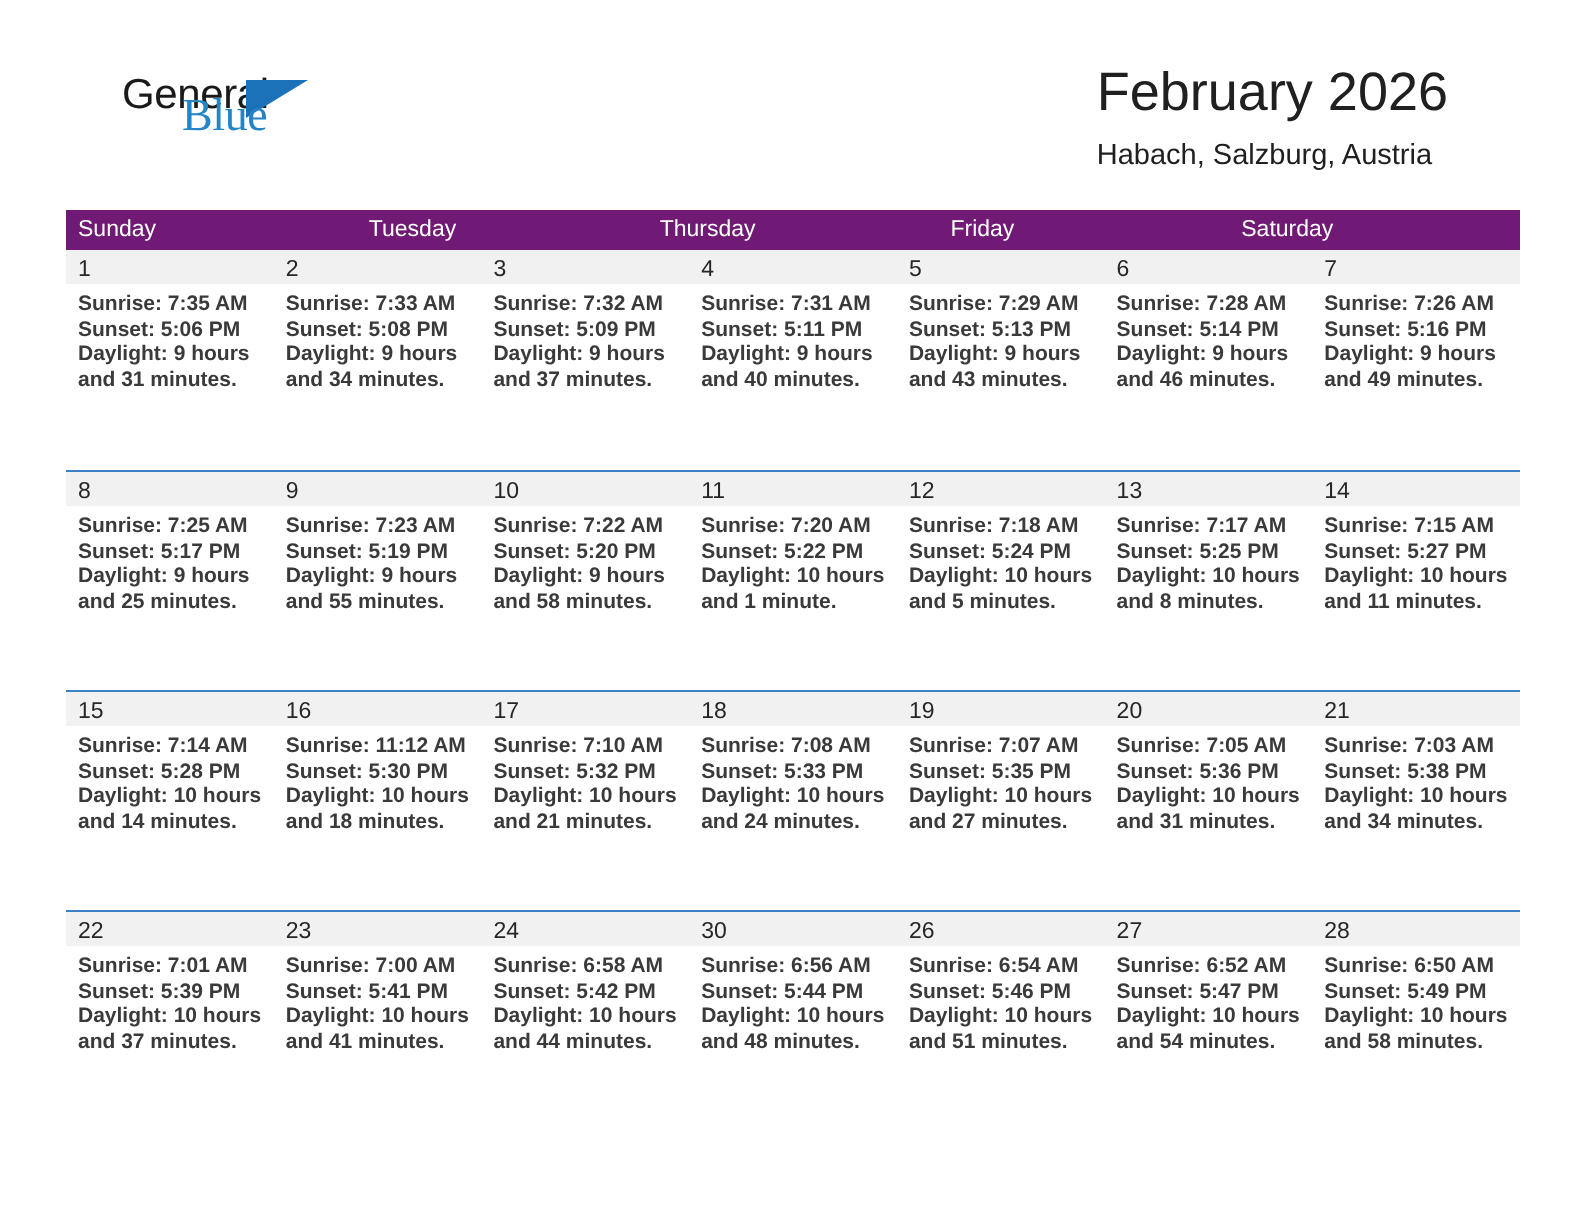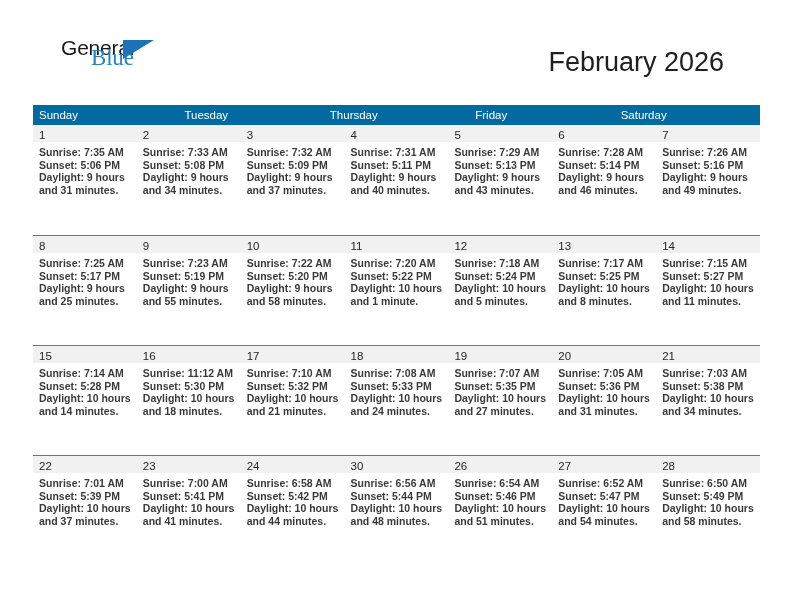--- a/index.html
+++ b/index.html
@@ -63,21 +63,21 @@
     top: 9px;
     font-size: 23px;
     letter-spacing: -0.2px;
     color: #2384c6;
     font-family: Liberation Serif, serif;
   }
 
   .title-block {
     position: absolute;
     right: 36px;
-    top: 46px;
+    top: 30px;
     text-align: left;
   }
   .cal-title {
     font-size: 27px;
     color: #202020;
     line-height: 32px;
     font-weight: normal;
     margin: 0;
   }
   .cal-subtitle {
@@ -92,21 +92,21 @@
   .calendar {
     position: absolute;
     left: 33px;
     top: 105px;
     width: 727px;
   }
 
   .weekday-row {
     display: flex;
     width: 100%;
-    background: #0369a1;
+    background: #701a75;
     height: 20px;
   }
   .weekday {
     flex: 1 1 0;
     color: #ffffff;
     font-size: 11.5px;
     line-height: 20px;
     padding-left: 6px;
     box-sizing: border-box;
     white-space: nowrap;
@@ -164,20 +164,21 @@
   <div class="header">
 
     <div class="logo">
       <span class="logo-general">General</span>
       <span class="logo-triangle"></span>
       <span class="logo-blue">Blue</span>
     </div>
 
     <div class="title-block">
       <h1 class="cal-title">February 2026</h1>
+      <div class="cal-subtitle">Habach, Salzburg, Austria</div>
     </div>
 
   </div>
 
   <div class="calendar">
 
     <div class="weekday-row">
       <div class="weekday">Sunday</div>
       <div class="weekday">Tuesday</div>
       <div class="weekday">Thursday</div>

